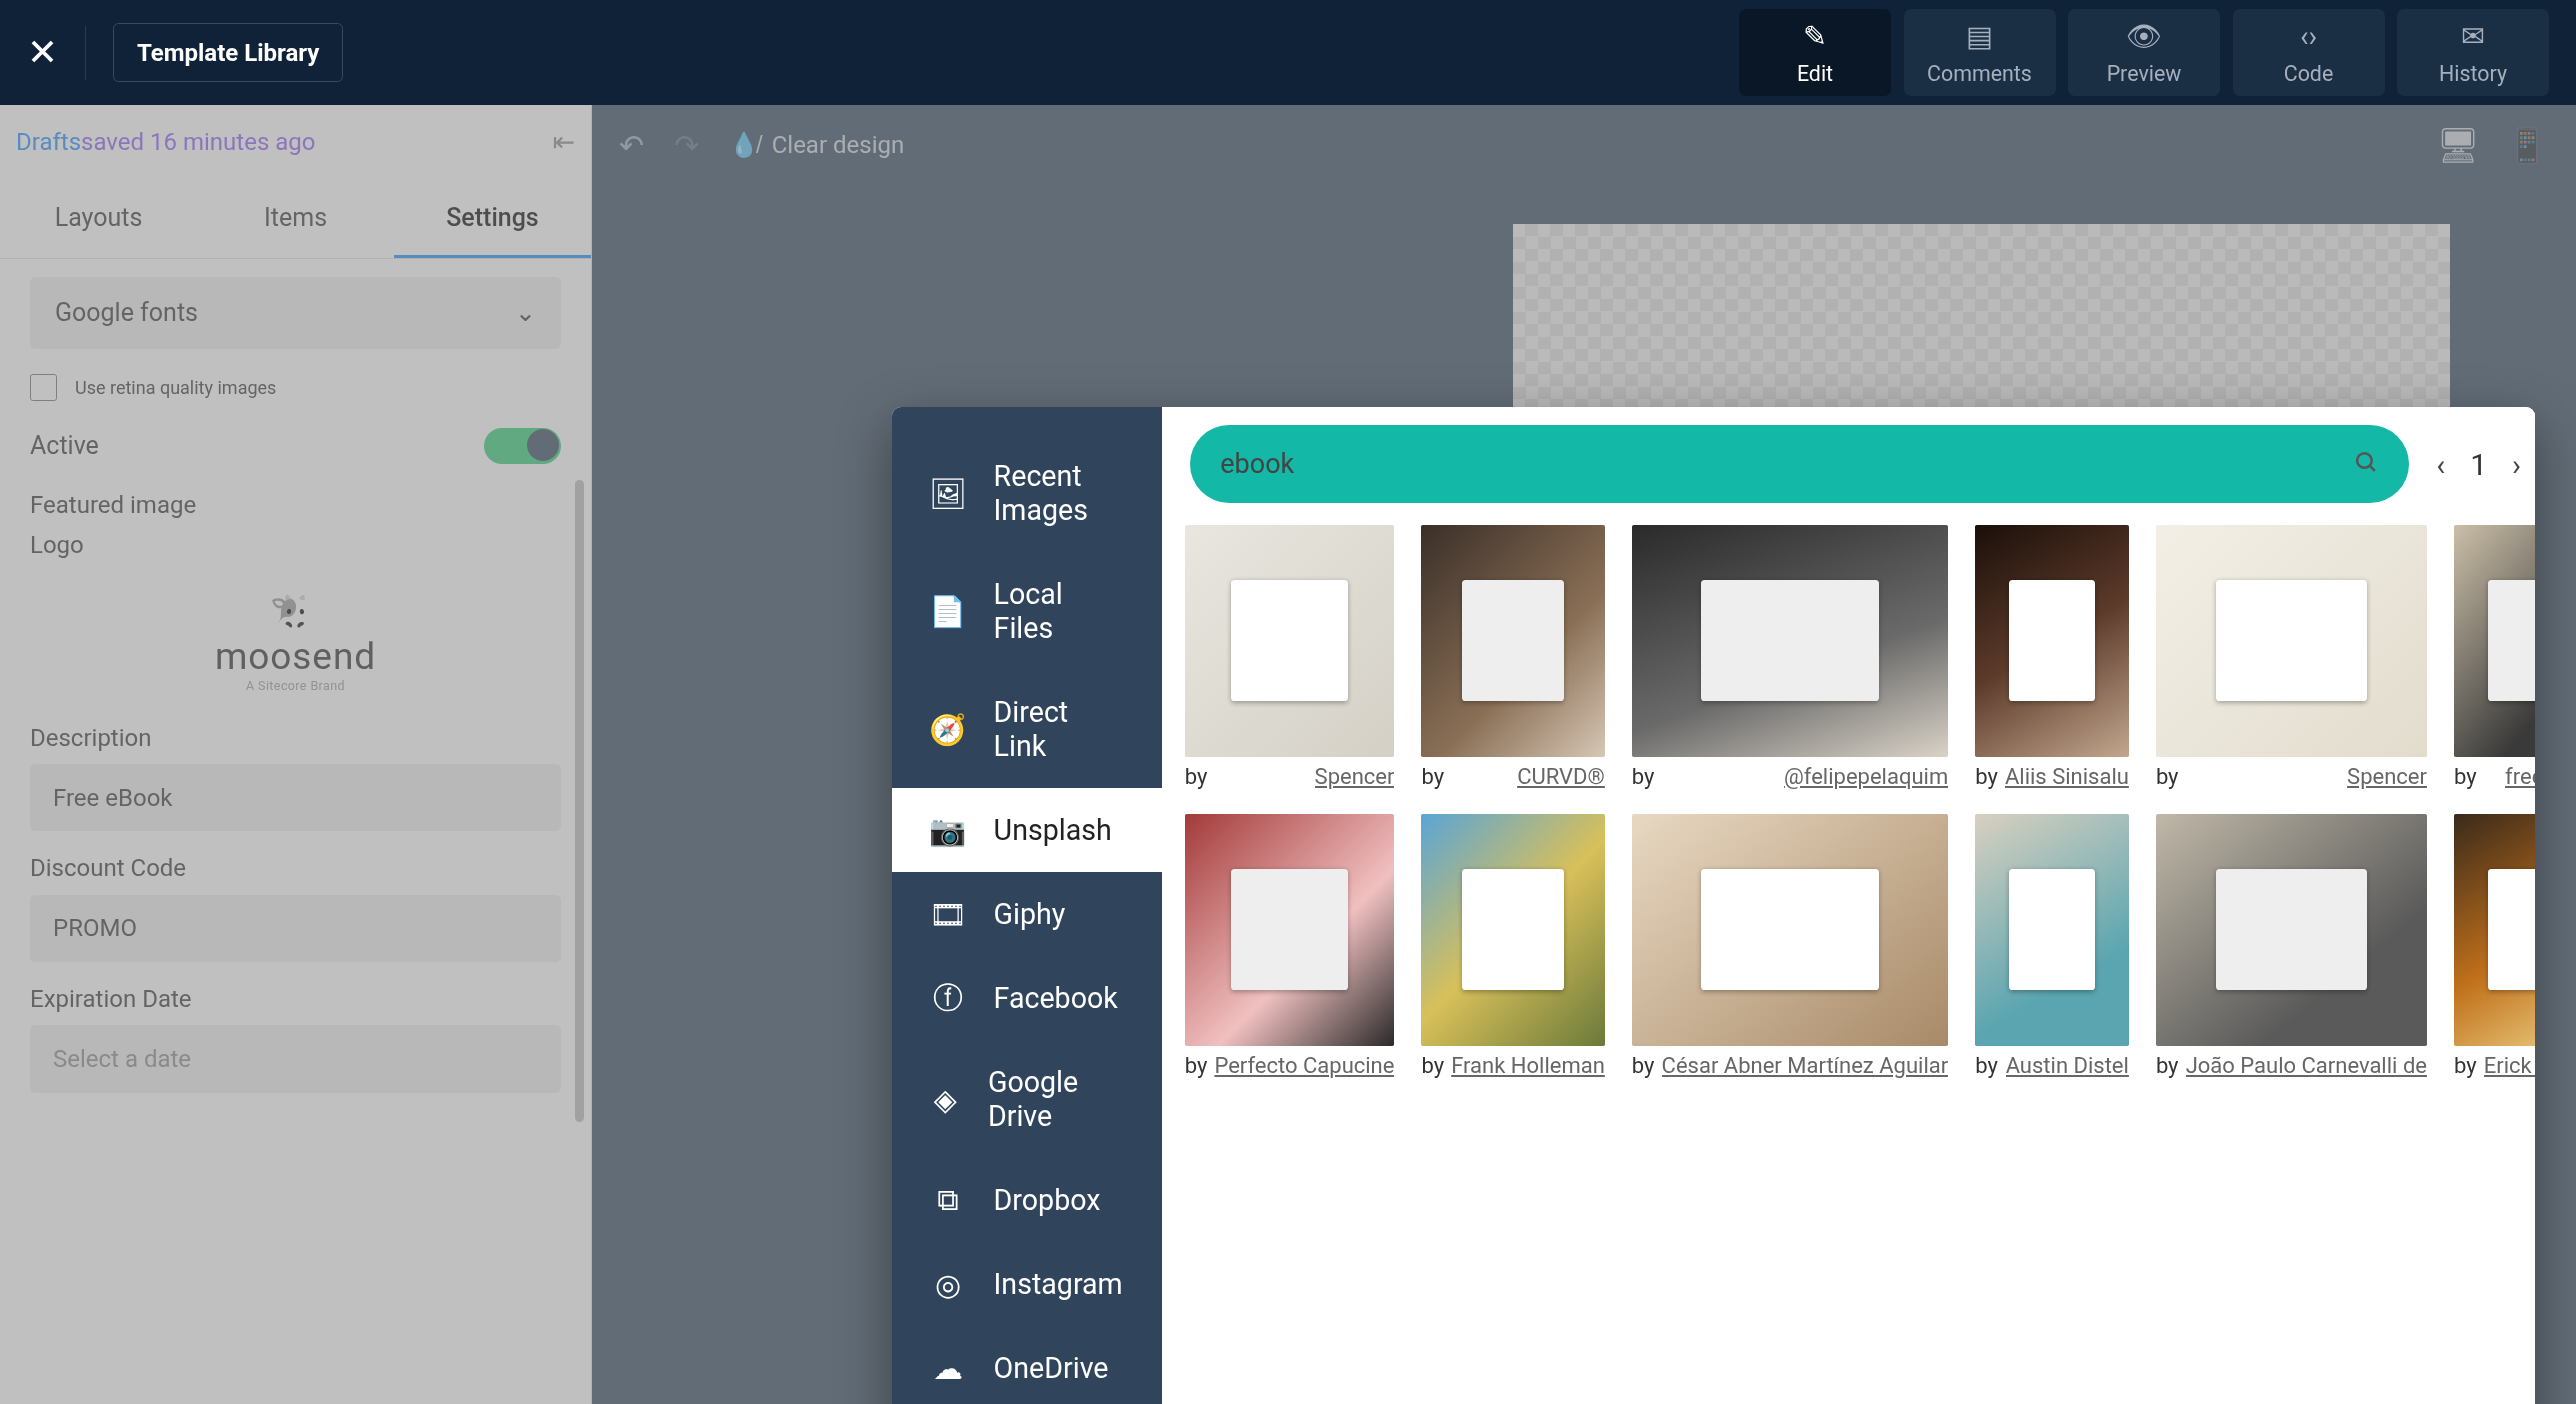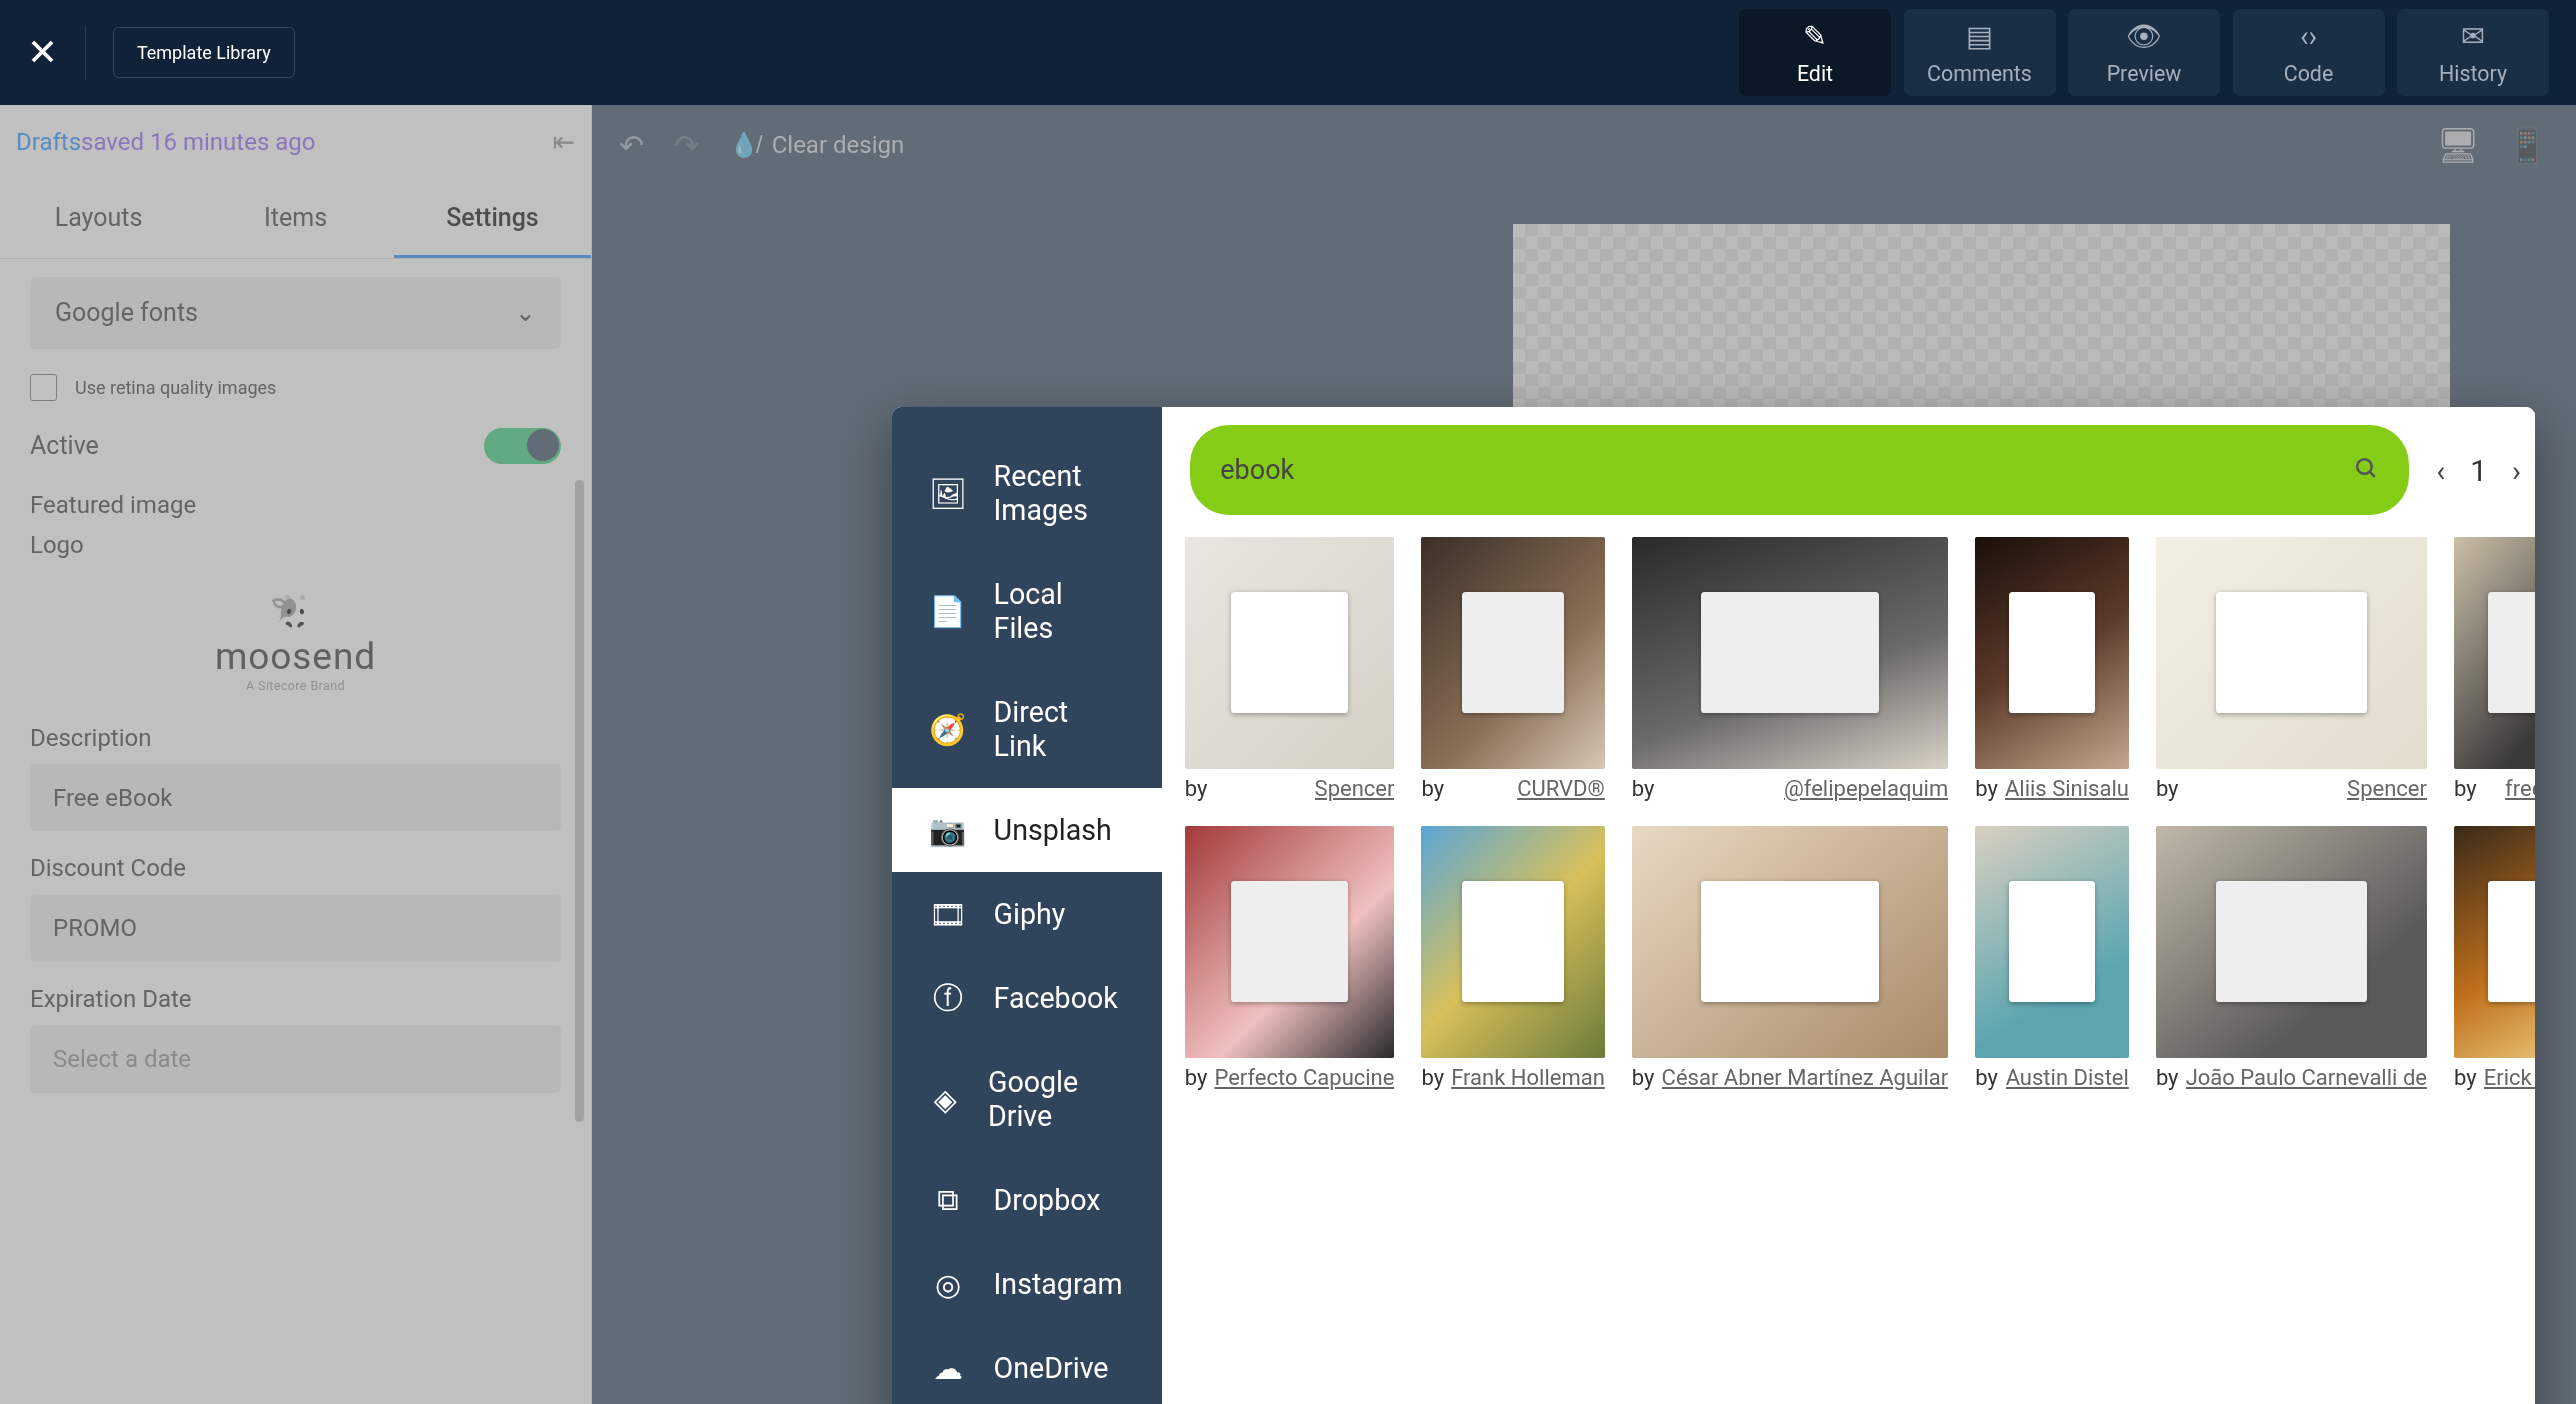--- a/index.html
+++ b/index.html
@@ -3,21 +3,21 @@
 <meta charset="utf-8">
 <style>
 * { margin: 0; padding: 0; box-sizing: border-box; font-family: -apple-system, BlinkMacSystemFont, "Segoe UI", Roboto, sans-serif; }
 body { width: 2576px; height: 1404px; background: #0f2238; overflow: hidden; position: relative; }
 
 
 .topbar { height: 105px; display: flex; align-items: center; padding: 0 27px; }
 .topbar-left { display: flex; align-items: center; gap: 27px; }
 .close-x { color: #fff; font-size: 37px; cursor: pointer; font-weight: 300; }
 .divider-v { width: 0.9px; height: 54px; background: #2a3a4e; }
-.tpl-btn { border: 0.9px solid #3a4a5e; color: #fff; padding: 14.3px 23px; border-radius: 5.4px; font-size: 18px; cursor: pointer; background: transparent; }
+.tpl-btn { border: 0.9px solid #3a4a5e; color: #fff; padding: 14.3px 23px; border-radius: 5.4px; font-size: 24px; cursor: pointer; background: transparent; font-weight: bold; }
 .mode-tabs { display: flex; gap: 12.5px; margin-left: auto; }
 .mode-tab { width: 152px; height: 87px; background: #1a2e44; border-radius: 7.1px; display: flex; flex-direction: column; align-items: center; justify-content: center; gap: 7.1px; color: #a6b0bc; cursor: pointer; }
 .mode-tab.active { background: #0a1726; color: #fff; }
 .mode-tab .icon { font-size: 28.6px; }
 .mode-tab .lbl { font-size: 21.4px; }
 
 
 .main { display: flex; height: calc(100% - 105px); position: relative; }
 
 
@@ -66,21 +66,21 @@
 .overlay { position: absolute; inset: 0; background: rgba(140,140,140,0.55); z-index: 5; }
 
 
 .uc-modal { position: absolute; left: 892px; top: 302px; width: 1643px; height: 1033px; background: #fff; border-radius: 9px; z-index: 10; display: flex; overflow: hidden; box-shadow: 0 18px 54px rgba(0,0,0,0.4); }
 .uc-side { width: 393px; background: #30455c; color: #fff; display: flex; flex-direction: column; padding: 27px 0; }
 .uc-item { display: flex; align-items: center; gap: 28.6px; padding: 25px 39px; font-size: 28.6px; cursor: pointer; }
 .uc-item.active { background: #fff; color: #222; }
 .uc-item .uicon { width: 34px; height: 34px; display: inline-flex; align-items: center; justify-content: center; font-size: 30px; }
 .uc-main { flex: 1; display: flex; flex-direction: column; background: #fff; position: relative; }
 .uc-top { display: flex; align-items: center; padding: 18px 28.6px; gap: 27px; }
-.search-pill { flex: 1; background: #84cc16; border-radius: 39px; height: 90px; display: flex; align-items: center; padding: 0 30px; gap: 18px; }
+.search-pill { flex: 1; background: #14b8a6; border-radius: 39px; height: 78px; display: flex; align-items: center; padding: 0 30px; gap: 18px; }
 .search-pill input { flex: 1; border: none; background: transparent; font-size: 27px; color: #444; outline: none; }
 .search-pill .sicon { color: #555; font-size: 30px; }
 .pager { display: flex; align-items: center; gap: 25px; font-size: 30px; color: #333; }
 .pager .arrow { cursor: pointer; font-size: 30px; color: #444; user-select:none; }
 .close-modal { font-size: 46px; color: #000; cursor: pointer; font-weight: 700; margin-left: 18px; }
 .uc-grid { flex: 1; overflow-y: auto; padding: 3.6px 25px 0 23px; position: relative; }
 .grid-inner { display: grid; grid-template-columns: repeat(6, 1fr); gap: 25px 27px; }
 .thumb { display: flex; flex-direction: column; }
 .thumb-img { width: 100%; height: 232px; background: #cfcfcf; border-radius: 1.8px; position: relative; overflow:hidden; }
 .thumb-img.v1 { background: linear-gradient(135deg,#e8e6df 0%, #d4d0c6 100%); }

